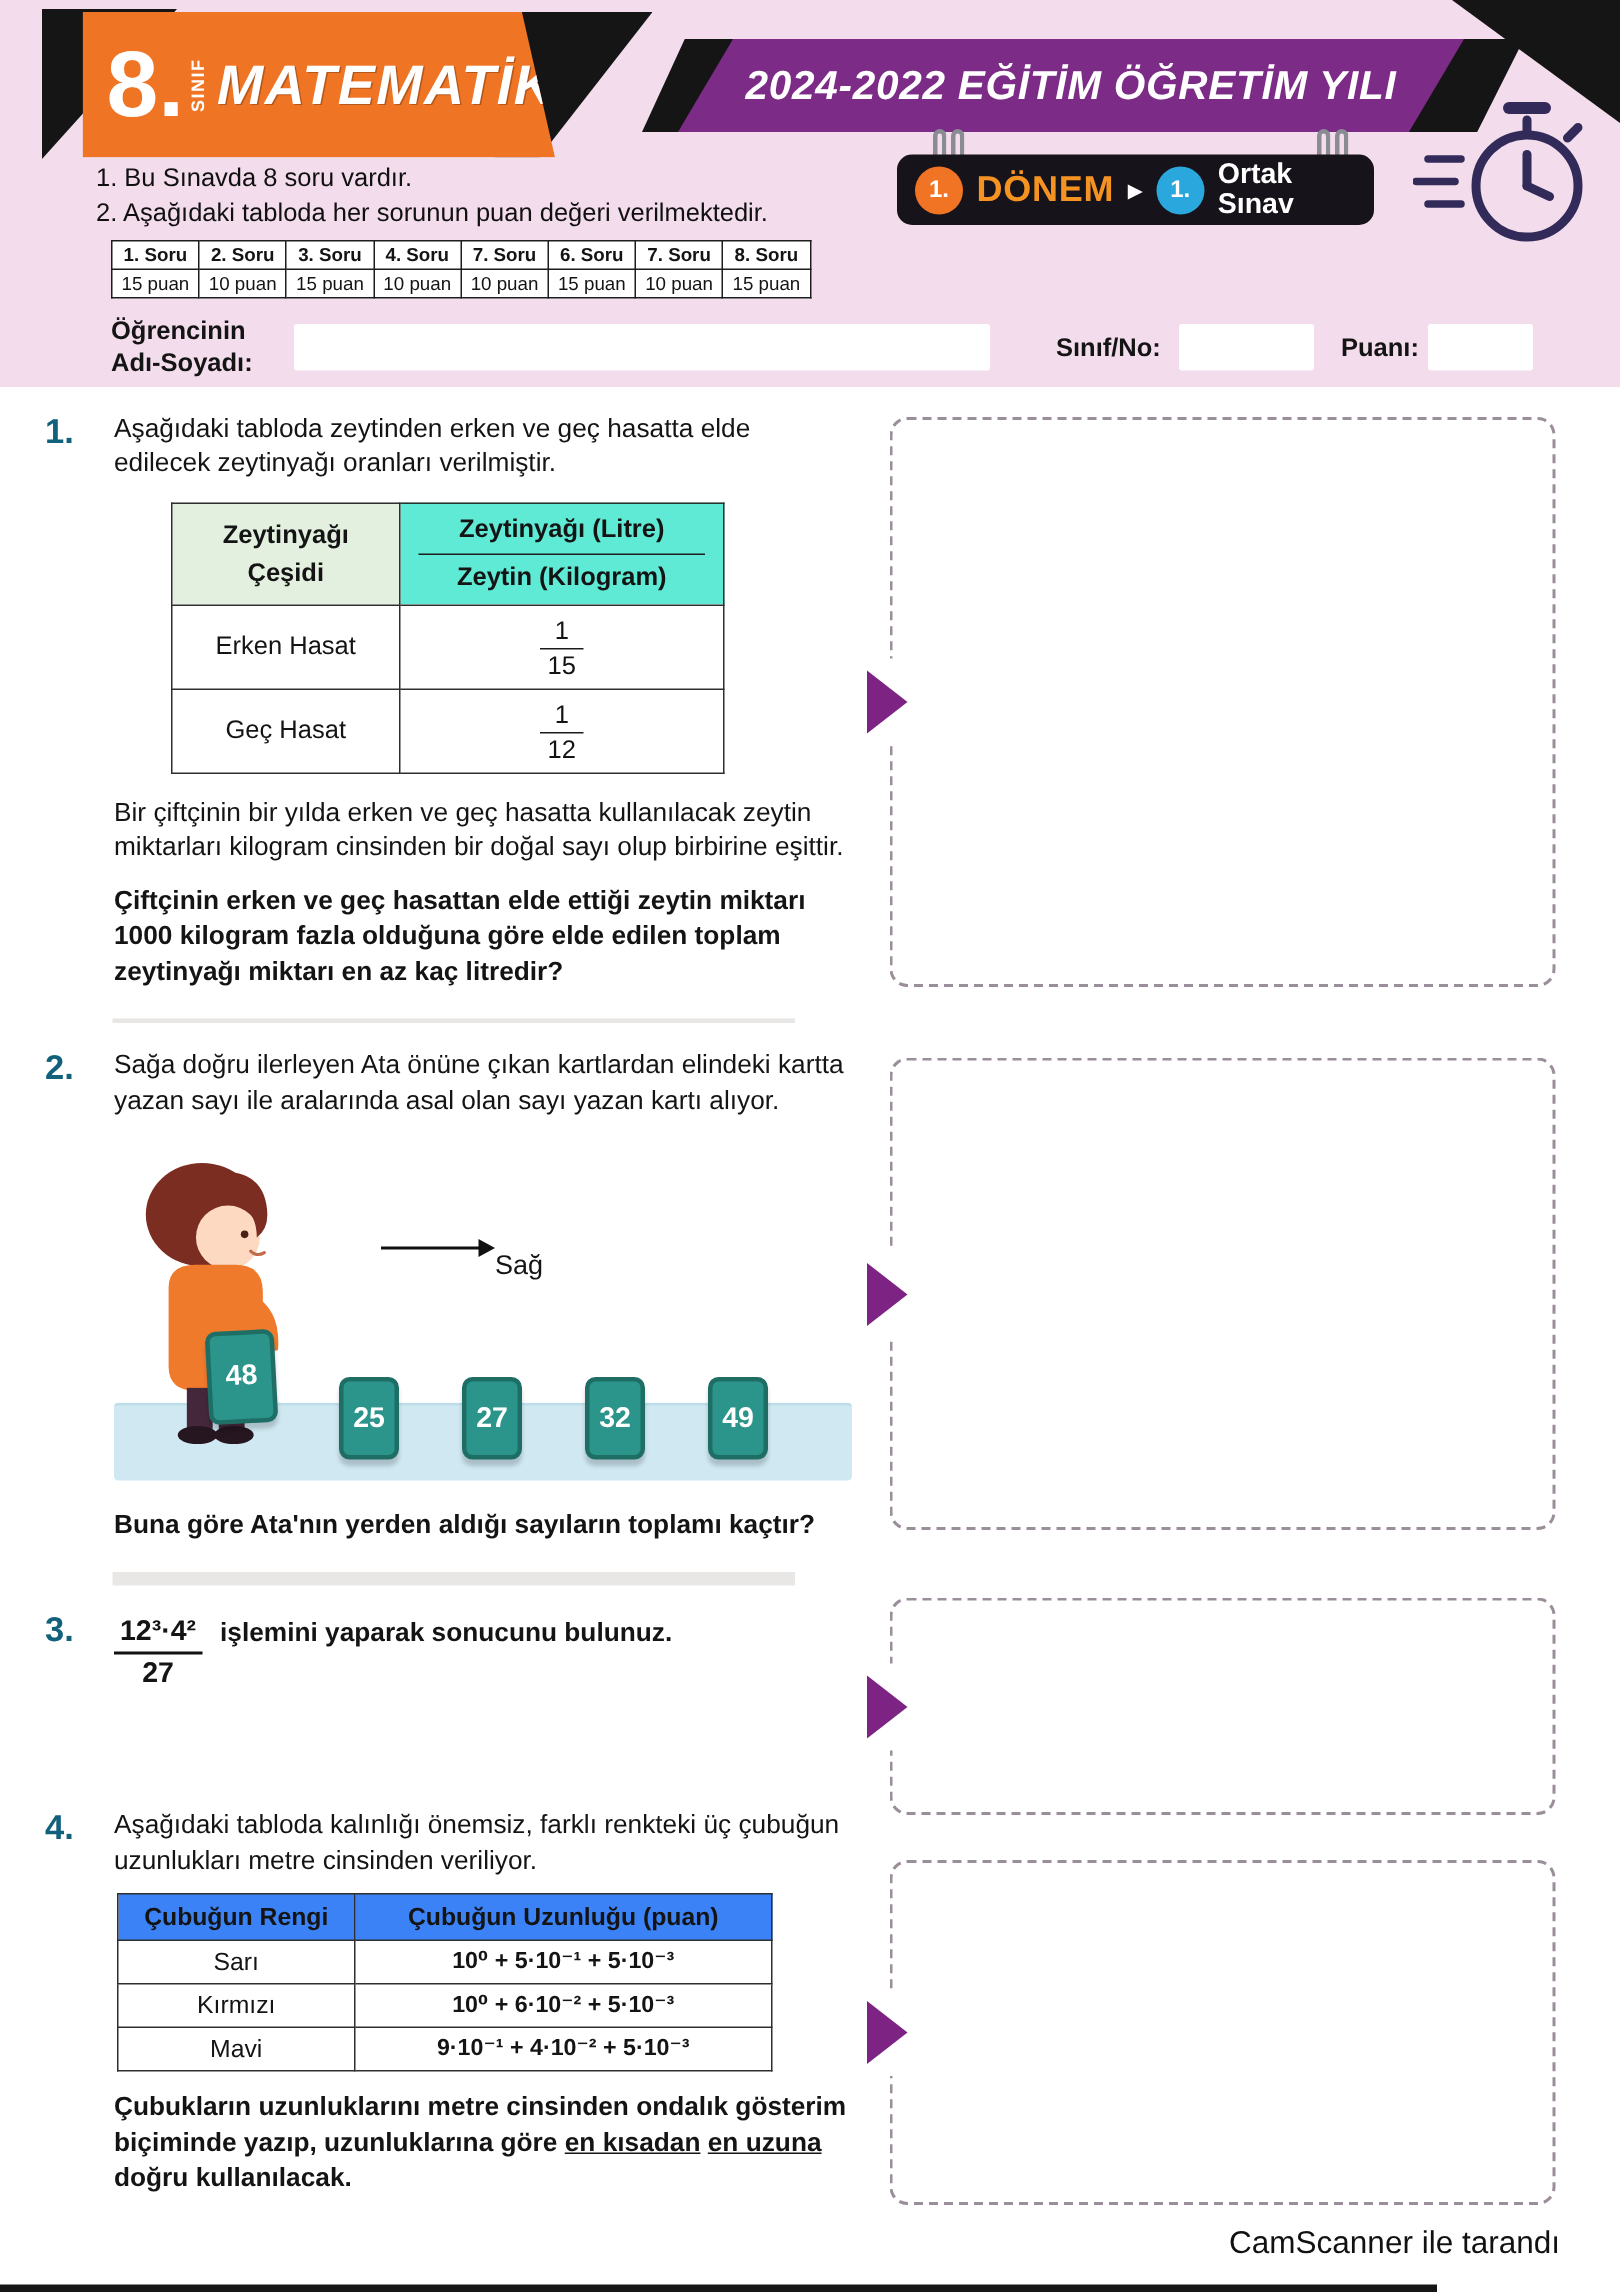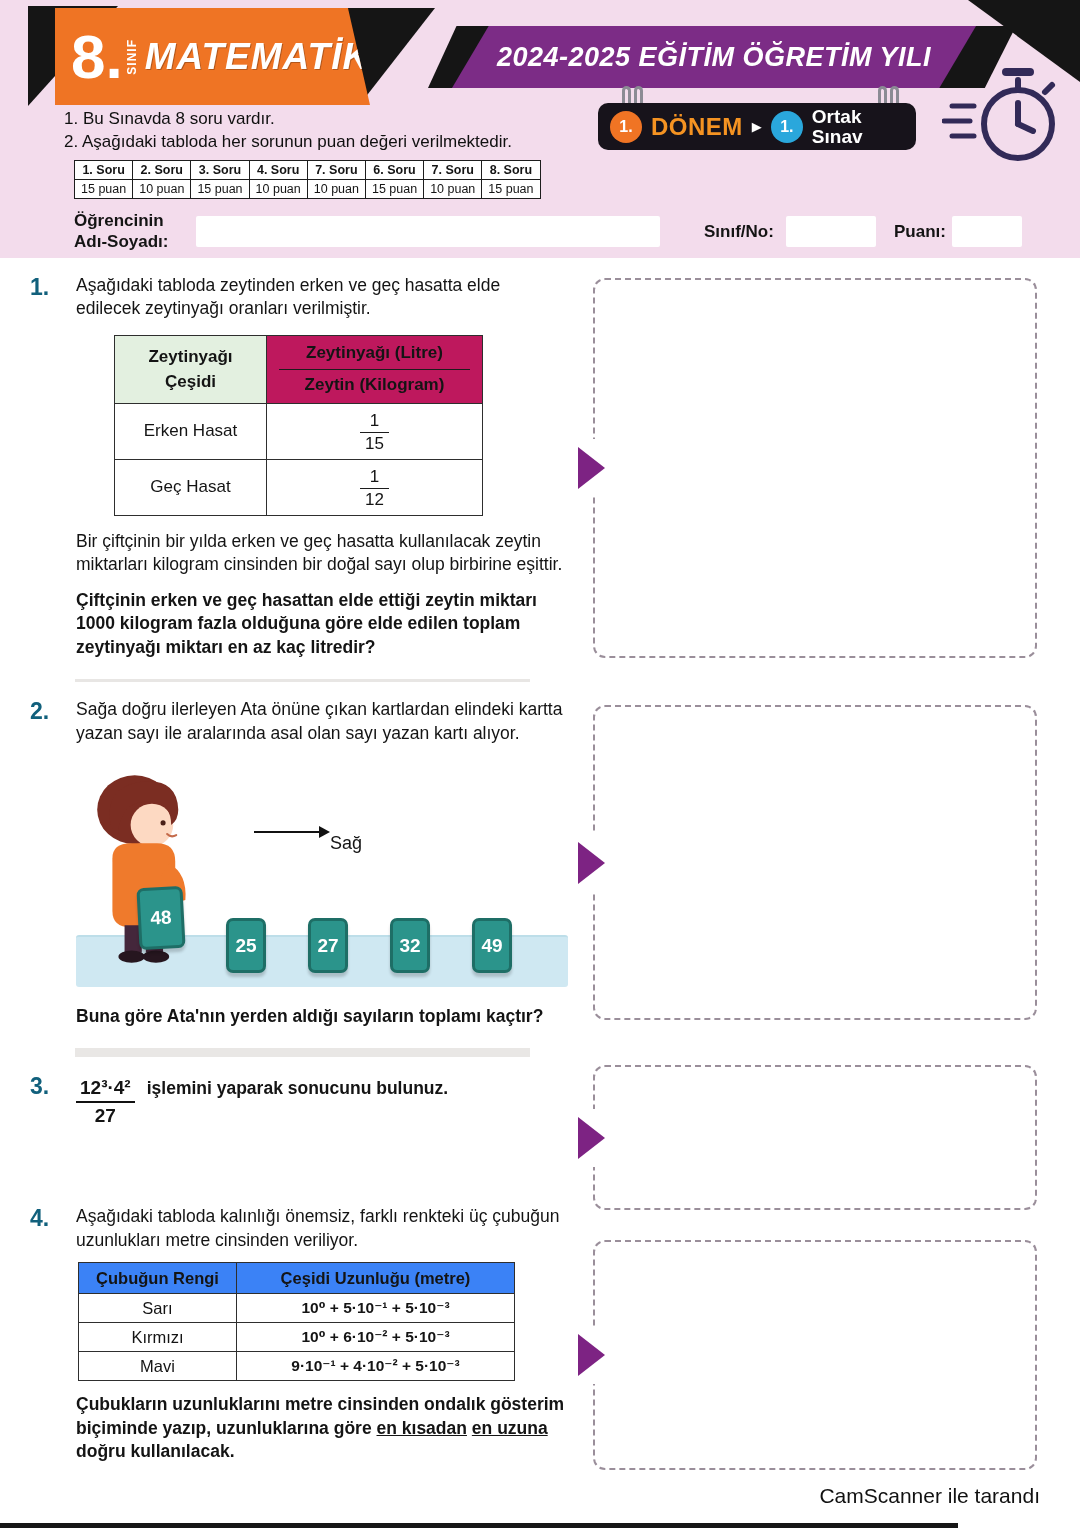--- a/index.html
+++ b/index.html
@@ -63,21 +63,21 @@
   .qnum{width:46px;flex:none;font-size:23px;font-weight:bold;color:#11607c}
   .qbody{flex:1;font-size:17.5px;line-height:1.34;padding-right:10px}
   .boldtxt{font-weight:bold;margin-top:12px}
   .sep{margin:20px 0 16px 75px;width:455px;background:#e8e6e4;height:3px}
   .sep-thick{height:9px;background:#e9e7e5}
 
   
   .q1-table{border-collapse:collapse;margin:14px 0 14px 38px}
   .q1-table th,.q1-table td{border:1.2px solid #2e2e2e}
   .q1-th1{width:152px;background:#e3f0e0;font-weight:bold;font-size:17px;text-align:center;padding:8px 6px;line-height:1.5}
-  .q1-th2{width:216px;background:#be185d;font-weight:bold;font-size:17px;text-align:center;padding:6px 12px}
+  .q1-th2{width:216px;background:#5eead4;font-weight:bold;font-size:17px;text-align:center;padding:6px 12px}
   .q1-th2 .num{border-bottom:1.6px solid #1c1c1c;padding-bottom:4px;margin-bottom:4px}
   .q1-table td{height:56px;background:#fff}
   .q1-cell-label{text-align:center;font-size:17px}
   .q1-cell-frac{text-align:center}
   .frac{display:inline-flex;flex-direction:column;align-items:center;font-size:17px;line-height:1.15}
   .frac .fnum{border-bottom:1.6px solid #1c1c1c;padding:0 10px 1px}
   .frac .fden{padding-top:1px}
 
   
   .illus{position:relative;height:240px;width:492px;margin:8px 0 6px}
@@ -132,21 +132,21 @@
     <div class="blk banner-right"></div>
     <div class="blk corner-right"></div>
 
     <div class="grade-badge">
       <span class="grade-num">8.</span>
       <span class="grade-label">SINIF</span>
       <span class="subject">MATEMATİK</span>
     </div>
 
     <div class="year-banner">
-      <span>2024-2025 EĞİTİM ÖĞRETİM YILI</span>
+      <span>2024-2022 EĞİTİM ÖĞRETİM YILI</span>
     </div>
 
     <div class="clip clip1">
         <span class="prong"></span>
         <span class="prong"></span>
       </div>
     <div class="clip clip2">
         <span class="prong"></span>
         <span class="prong"></span>
       </div>
@@ -319,21 +319,21 @@
 
       <div class="q" style="margin-top:78px">
         <div class="qnum">4.</div>
         <div class="qbody">
           <div>Aşağıdaki tabloda kalınlığı önemsiz, farklı renkteki üç çubuğun uzunlukları metre cinsinden veriliyor.</div>
 
           <table class="q4-table">
             <tbody>
                 <tr>
               <th class="q4-c1">Çubuğun Rengi</th>
-              <th class="q4-c2">Çeşidi Uzunluğu (metre)</th>
+              <th class="q4-c2">Çubuğun Uzunluğu (puan)</th>
             </tr>
             <tr>
               <td class="q4-c1">Sarı</td>
               <td class="q4-c2">10⁰ + 5·10⁻¹ + 5·10⁻³</td>
             </tr>
             <tr>
               <td class="q4-c1">Kırmızı</td>
               <td class="q4-c2">10⁰ + 6·10⁻² + 5·10⁻³</td>
             </tr>
             <tr>

